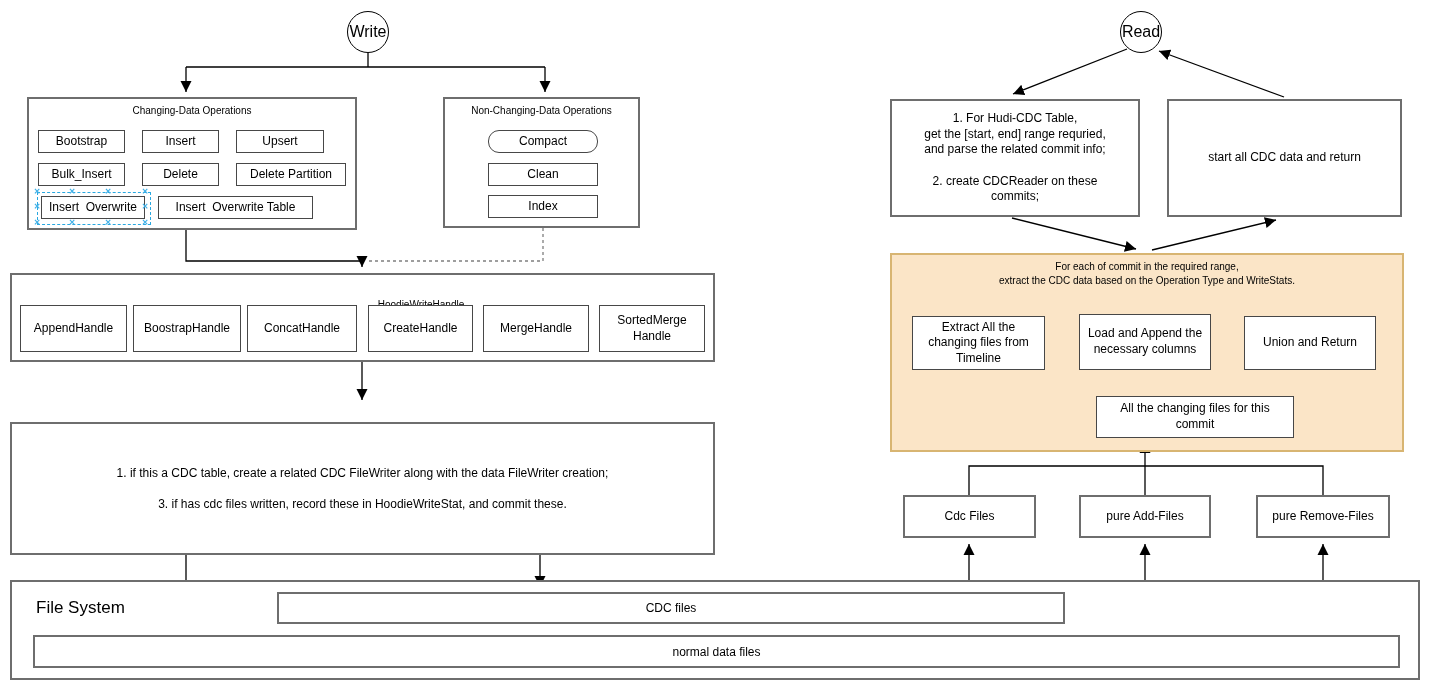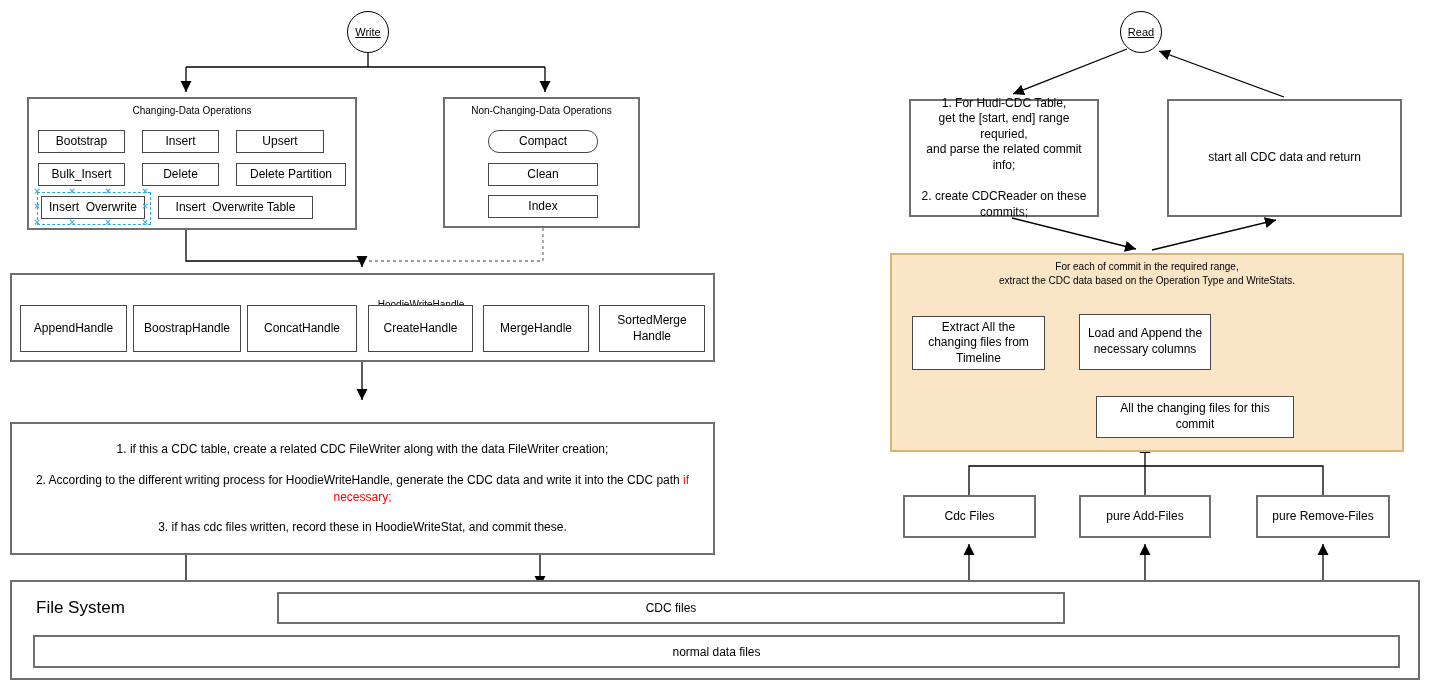--- a/index.html
+++ b/index.html
@@ -12,22 +12,21 @@
     position:absolute;box-sizing:border-box;background:#fff;border:1.5px solid #474747;
     display:flex;align-items:center;justify-content:center;text-align:center;
     font-size:12px;line-height:1.3;padding:1px 3px;
   }
   .group-title{
     position:absolute;left:0;right:0;text-align:center;font-size:10px;line-height:1.35;
   }
   .circle{
     position:absolute;box-sizing:border-box;width:42px;height:42px;border-radius:50%;
     border:1.5px solid #000;background:#fff;display:flex;align-items:center;justify-content:center;
-    font-size:11px;
-    text-decoration:underline;
+    font-size:16px;
   }
   .orange{background:#FBE5C7;border:2px solid #D8B572;}
   .pre-line{white-space:pre-line;}
   .pre-wrap{white-space:pre-wrap;}
   .fsbox{position:absolute;box-sizing:border-box;background:#fff;border:2px solid #6e6e6e;
     display:flex;align-items:center;justify-content:center;font-size:12px;}
   .fs-label{position:absolute;font-size:17px;}
   .stepbox{
     position:absolute;box-sizing:border-box;background:#fff;border:2px solid #6e6e6e;
     display:flex;flex-direction:column;align-items:center;justify-content:center;
@@ -126,45 +125,45 @@
   <div class="leaf" style="left:20px;top:305px;width:107px;height:47px;">AppendHandle</div>
   <div class="leaf" style="left:133px;top:305px;width:108px;height:47px;">BoostrapHandle</div>
   <div class="leaf" style="left:247px;top:305px;width:110px;height:47px;">ConcatHandle</div>
   <div class="leaf" style="left:368px;top:305px;width:105px;height:47px;">CreateHandle</div>
   <div class="leaf" style="left:483px;top:305px;width:106px;height:47px;">MergeHandle</div>
   <div class="leaf pre-line" style="left:599px;top:305px;width:106px;height:47px;">SortedMerge
 Handle</div>
 
   <div class="stepbox" style="left:10px;top:405px;width:705px;height:133px;">
     <div>1. if this a CDC table, create a related CDC FileWriter along with the data FileWriter creation;</div>
-    <div><span>2. According to the different writing process for HoodieWriteHandle, generate the CDC data and write it into the CDC path </span><span class="red">if necessary;</span></div>
     <div>3. if has cdc files written, record these in HoodieWriteStat, and commit these.</div>
   </div>
 
   <div class="group" style="left:10px;top:580px;width:1410px;height:100px;"></div>
   <div class="fs-label" style="left:36px;top:598px;">File System</div>
   <div class="fsbox" style="left:277px;top:592px;width:788px;height:32px;">CDC files</div>
   <div class="fsbox" style="left:33px;top:635px;width:1367px;height:33px;">normal data files</div>
 
   <div class="circle" style="left:1120px;top:11px;">
     <span>Read</span>
   </div>
 
-  <div class="leaf pre-line" style="left:890px;top:99px;width:190px;height:118px;border-width:2px;border-color:#6e6e6e;margin-left:19px;">1. For Hudi-CDC Table,
+  <div class="leaf pre-line" style="left:890px;top:99px;width:250px;height:118px;border-width:2px;border-color:#6e6e6e;">1. For Hudi-CDC Table,
 get the [start, end] range requried,
 and parse the related commit info;
 
 2. create CDCReader on these
 commits;</div>
   <div class="leaf" style="left:1167px;top:99px;width:235px;height:118px;border-width:2px;border-color:#6e6e6e;">start all CDC data and return</div>
 
   <div class="group orange" style="left:890px;top:253px;width:514px;height:199px;"></div>
   <div class="group-title pre-line" style="left:890px;top:260px;width:514px;">For each of commit in the required range,
 extract the CDC data based on the Operation Type and WriteStats.</div>
   <div class="leaf" style="left:912px;top:316px;width:133px;height:54px;">Extract All the changing files from Timeline</div>
   <div class="leaf" style="left:1079px;top:314px;width:132px;height:56px;">Load and Append the necessary columns</div>
+  <div class="leaf" style="left:1244px;top:316px;width:132px;height:54px;">Union and Return</div>
   <div class="leaf" style="left:1096px;top:396px;width:198px;height:42px;">All the changing files for this commit</div>
 
   <div class="leaf" style="left:903px;top:495px;width:133px;height:43px;border-width:2px;border-color:#6e6e6e;">Cdc Files</div>
   <div class="leaf" style="left:1079px;top:495px;width:132px;height:43px;border-width:2px;border-color:#6e6e6e;">pure Add-Files</div>
   <div class="leaf" style="left:1256px;top:495px;width:134px;height:43px;border-width:2px;border-color:#6e6e6e;">pure Remove-Files</div>
 
 </div>
 
 </body></html>

